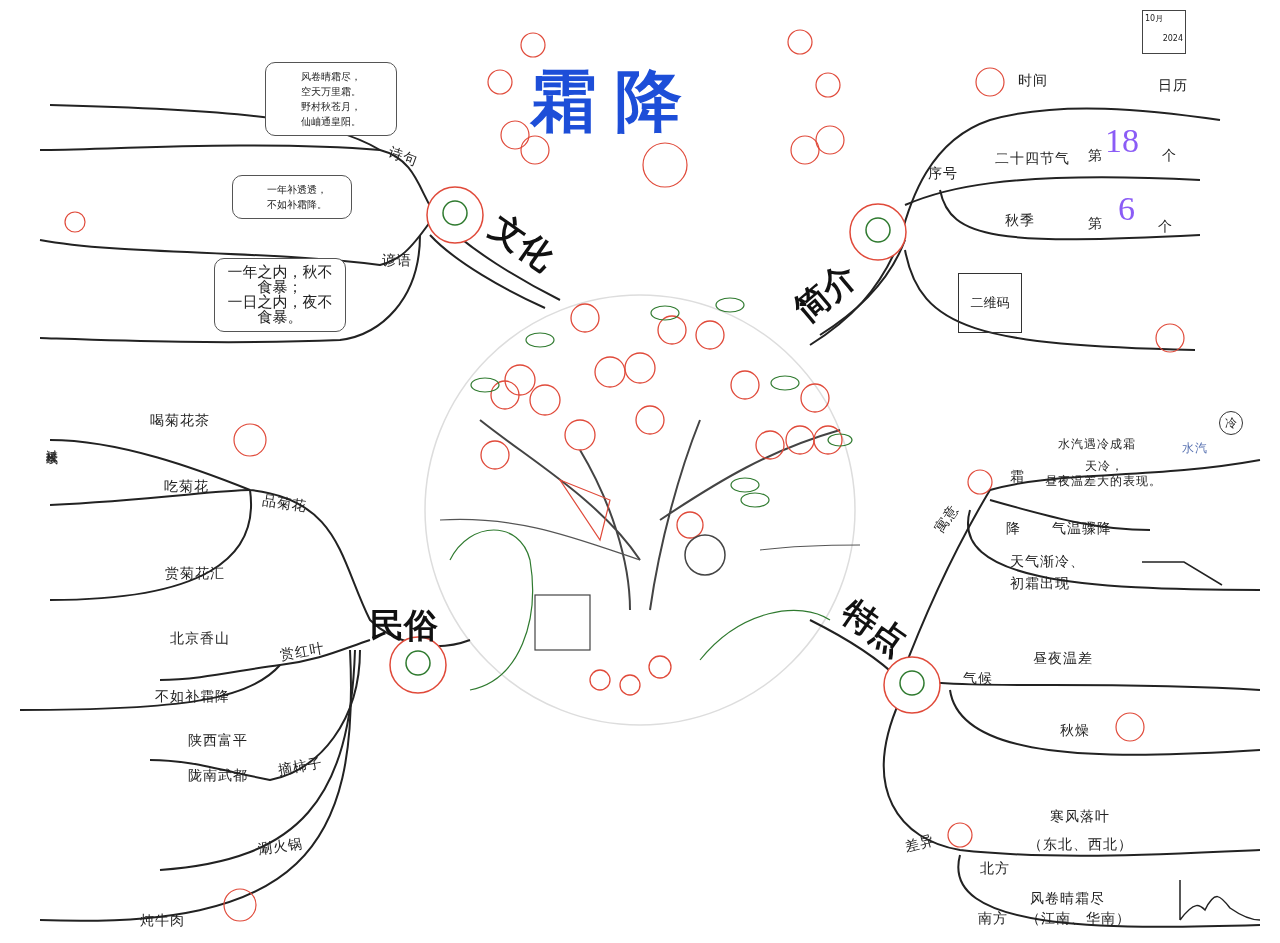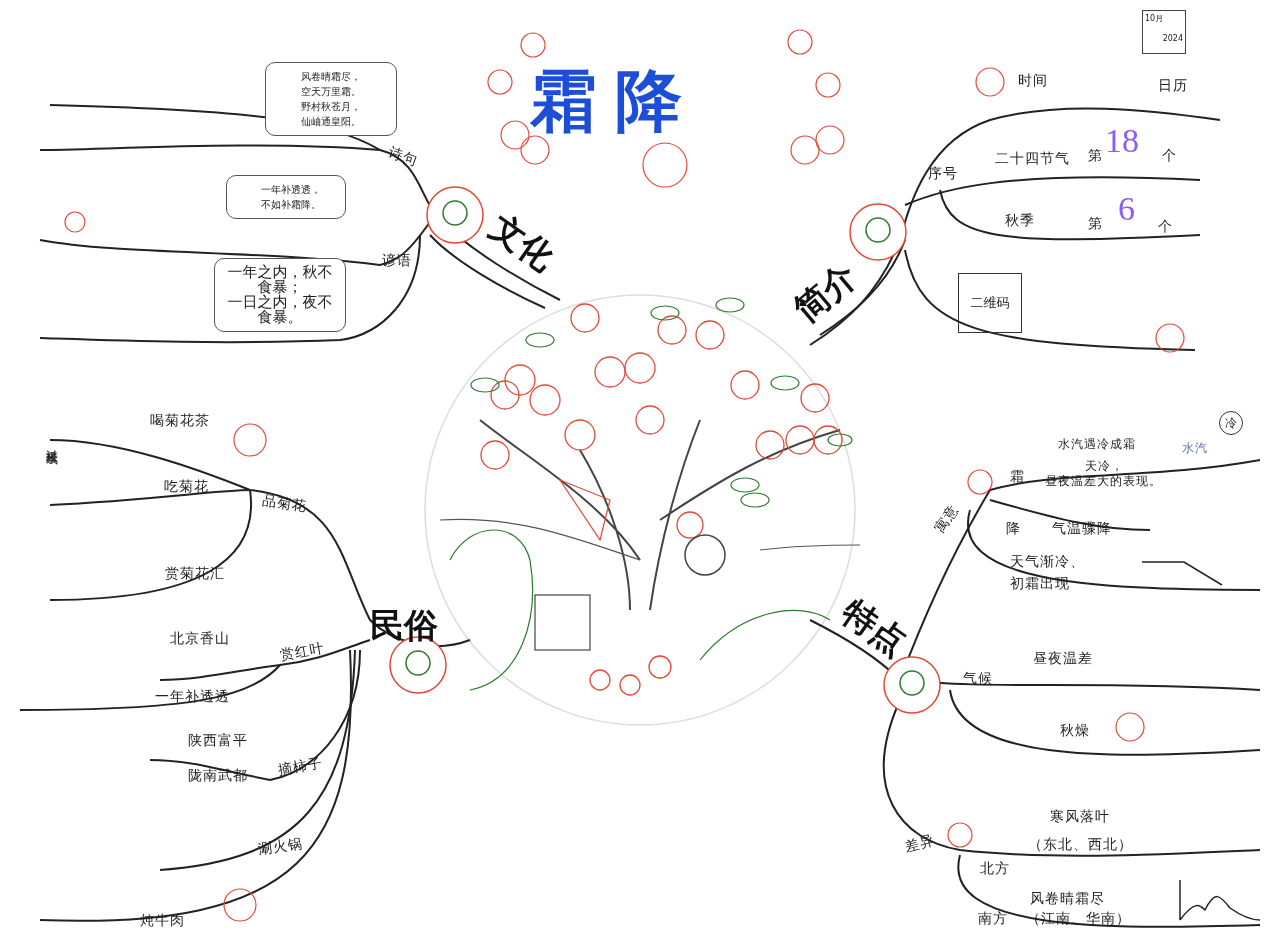--- a/index.html
+++ b/index.html
@@ -154,21 +154,21 @@
 <div class="branch" style="left:840px;top:605px;transform:rotate(35deg);">特点</div>
 
 <div class="lbl" style="left:388px;top:148px;transform:rotate(20deg);">诗句</div>
 <div class="scroll" style="left:265px;top:62px;width:110px;">
   <div>风卷晴霜尽，</div>
   <div>空天万里霜。</div>
   <div>野村秋苍月，</div>
   <div>仙岫通皇阳。</div>
 </div>
 <div class="lbl" style="left:382px;top:252px;">谚语</div>
-<div class="scroll" style="left:226px;top:175px;width:88px;padding-left:20px;">
+<div class="scroll" style="left:232px;top:175px;width:88px;padding-left:20px;">
   <div>一年补透透，</div>
   <div>不如补霜降。</div>
 </div>
 <div class="scroll" style="left:214px;top:258px;width:110px;font-size:15px;">
   <div>一年之内，秋不食暴；</div>
   <div>一日之内，夜不食暴。</div>
 </div>
 
 <div class="lbl" style="left:1018px;top:72px;">时间</div>
 <div class="lbl" style="left:1158px;top:77px;">日历</div>
@@ -186,21 +186,21 @@
 <div class="bignum" style="left:1118px;top:190px;">6</div>
 <div class="lbl" style="left:1158px;top:218px;">个</div>
 <div class="qr">二维码</div>
 
 <div class="lbl" style="left:150px;top:412px;">喝菊花茶</div>
 <div class="lbl" style="left:164px;top:472px;margin-top:6px;">吃菊花</div>
 <div class="lbl" style="left:165px;top:565px;">赏菊花汇</div>
 <div class="lbl" style="left:262px;top:495px;transform:rotate(8deg);">品菊花</div>
 <div class="lbl small vert" style="left:46px;top:440px;line-height:12px;">过桥米线</div>
 <div class="lbl" style="left:170px;top:630px;">北京香山</div>
-<div class="lbl" style="left:155px;top:688px;">一年补透透</div>
+<div class="lbl" style="left:155px;top:688px;">不如补霜降</div>
 <div class="lbl" style="left:280px;top:643px;transform:rotate(-10deg);">赏红叶</div>
 <div class="lbl" style="left:188px;top:732px;text-align:right;">陕西富平</div>
 <div class="lbl" style="left:188px;top:767px;">陇南武都</div>
 <div class="lbl" style="left:278px;top:758px;transform:rotate(-10deg);">摘柿子</div>
 <div class="lbl" style="left:258px;top:838px;transform:rotate(-8deg);">涮火锅</div>
 <div class="lbl" style="left:140px;top:912px;">炖牛肉</div>
 
 <div class="lbl" style="left:932px;top:510px;transform:rotate(-55deg);">寓意</div>
 <div class="lbl" style="left:1010px;top:468px;">霜</div>
 <div class="lbl small" style="left:1058px;top:436px;">水汽遇冷成霜</div>

